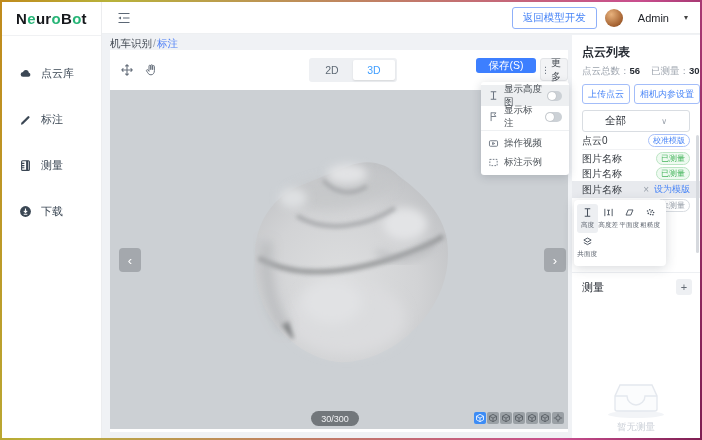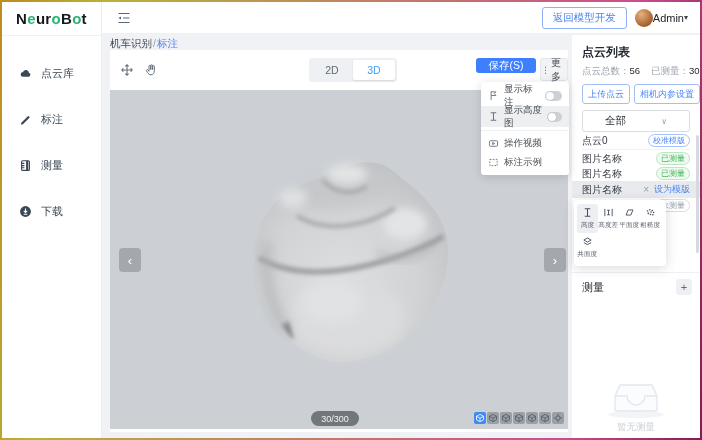--- a/index.html
+++ b/index.html
@@ -13,21 +13,21 @@
   .logo{height:34px;display:flex;align-items:center;justify-content:center;font-size:15px;font-weight:800;color:#16181c;border-bottom:1px solid #f0f1f3;letter-spacing:.3px}
   .logo .g{color:#27b577}
   .snav{margin-top:14px}
   .nav-item{display:flex;align-items:center;gap:9px;padding-left:17px;height:46px;color:#3b4754;font-size:11px;cursor:pointer}
   .nav-item svg{color:#3b4754}
   
   .topbar{position:absolute;left:100px;top:0;right:0;height:32px;background:#fff;border-bottom:1px solid #eef0f2;display:flex;align-items:center;padding:0 12px}
   .collapse{color:#5b6775;margin-left:2px}
   .tb-right{margin-left:auto;display:flex;align-items:center;gap:8px}
   .back-btn{font-size:10.5px;color:#4a86f7;border:1px solid #8fb0f9;border-radius:3px;padding:3px 10px;background:#fff;cursor:pointer}
-  .user{display:flex;align-items:center;gap:0;cursor:pointer}
+  .user{display:flex;align-items:center;gap:15px;cursor:pointer}
   .avatar{width:18px;height:18px;border-radius:50%;background:radial-gradient(circle at 35% 30%,#e8b27d,#a3602f 70%,#6e3d1c)}
   .uname{font-size:11px;color:#21242a}
   .caret{font-size:8px;color:#444}
   
   .breadcrumb{position:absolute;left:108px;top:35px;font-size:10.5px}
   .bc-parent{color:#434a54}.bc-sep{color:#9aa1ab;margin:0 1px}.bc-cur{color:#4f80f6}
   
   .card{position:absolute;left:108px;top:48px;width:458px;height:382px;background:#fff}
   .tool-ic{position:absolute;top:13px;color:#68717d;cursor:pointer}
   .ic-pan{left:10px}.ic-hand{left:34px}
@@ -53,21 +53,21 @@
   .m-row svg{color:#6b7480}
   .m-row.small{height:19px}
   .switch{margin-left:auto;width:18px;height:10px;border-radius:5px;background:#ccd1d6;position:relative;cursor:pointer}
   .switch::after{content:"";position:absolute;left:1px;top:1px;width:8px;height:8px;border-radius:50%;background:#fff;box-shadow:0 0 1px rgba(0,0,0,.3)}
   .m-div{border-top:1px solid #eef0f2;margin:3px 0}
   
   .panel{position:absolute;left:570px;top:33px;width:128px;height:403px;background:#fff}
   .p-inner{padding:9px 10px 0}
   .p-title{font-size:12px;font-weight:700;color:#262b33}
   .p-stats{display:flex;gap:11px;margin-top:4px;font-size:9.5px;color:#9aa1ab;white-space:nowrap}
-  .p-stats b{color:#262b33;font-weight:400}
+  .p-stats b{color:#262b33;font-weight:700}
   .p-btns{display:flex;gap:4px;margin-top:6px}
   .p-btn{font-size:9px;color:#4a86f7;border:1px solid #a3bdf9;border-radius:3px;background:#fff;padding:4px 5px;height:20px;display:flex;align-items:center;cursor:pointer;white-space:nowrap}
   .p-select{margin-top:6px;height:22px;border:1px solid #d9dde2;border-radius:3px;display:flex;align-items:center;padding:0 22px;font-size:10.5px;color:#262b33;justify-content:space-between;cursor:pointer}
   .chev{color:#9aa1ab;font-size:8px}
   .p-list{font-size:10px;color:#33383f}
   .row{display:flex;align-items:center;justify-content:space-between;height:15px;cursor:pointer}
   .row.first{height:18px;border-bottom:1px solid #f1f2f4;margin-bottom:1px}
   .row.sel{background:#e8eaee;margin:0 -10px;padding:0 10px;height:17px}
   .badge{font-size:8px;border-radius:8px;padding:0 4px;line-height:11px;border:1px solid;white-space:nowrap}
   .b-blue{color:#4a86f7;border-color:#a9c1fa;background:#fff}
@@ -268,36 +268,36 @@
         <div class="vbtn">
               <svg width="10" height="10" viewBox="0 0 12 12" stroke="currentColor" fill="none" stroke-width="1">
                 <circle cx="6" cy="6" r="2.6"></circle>
                 <path d="M6 1v2M6 9v2M1 6h2M9 6h2"></path>
               </svg>
             </div>
       </div>
     </div>
 
     <div class="menu">
+      <div class="m-row hl">
+        <span>
+              <svg width="11" height="11" viewBox="0 0 12 12" stroke="currentColor" fill="none" stroke-width="1.1">
+                <path d="M3 2h6M3 10h6M6 2v8"></path>
+              </svg>
+            </span>
+        <span>显示高度图</span>
+        <span class="switch"></span>
+      </div>
       <div class="m-row">
         <span>
               <svg width="11" height="11" viewBox="0 0 12 12" stroke="currentColor" fill="none" stroke-width="1">
                 <path d="M3.4 1.6V11M3.4 2h5.2L7 4l1.6 2H3.4"></path>
               </svg>
             </span>
         <span>显示标注</span>
-        <span class="switch"></span>
-      </div>
-      <div class="m-row hl">
-        <span>
-              <svg width="11" height="11" viewBox="0 0 12 12" stroke="currentColor" fill="none" stroke-width="1.1">
-                <path d="M3 2h6M3 10h6M6 2v8"></path>
-              </svg>
-            </span>
-        <span>显示高度图</span>
         <span class="switch"></span>
       </div>
       <div class="m-div"></div>
       <div class="m-row small">
         <span>
               <svg width="11" height="11" viewBox="0 0 12 12" stroke="currentColor" fill="none" stroke-width="1">
                 <rect x="1.6" y="3" width="8.8" height="6" rx="1"></rect>
                 <path d="M5 4.9l2.3 1.1L5 7.1Z"></path>
               </svg>
             </span>

